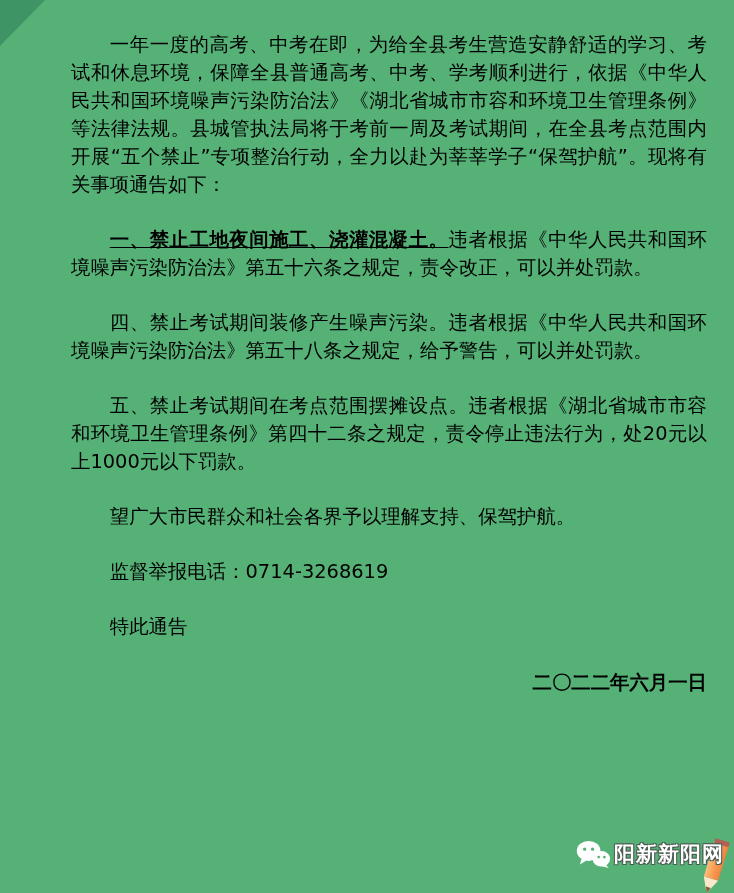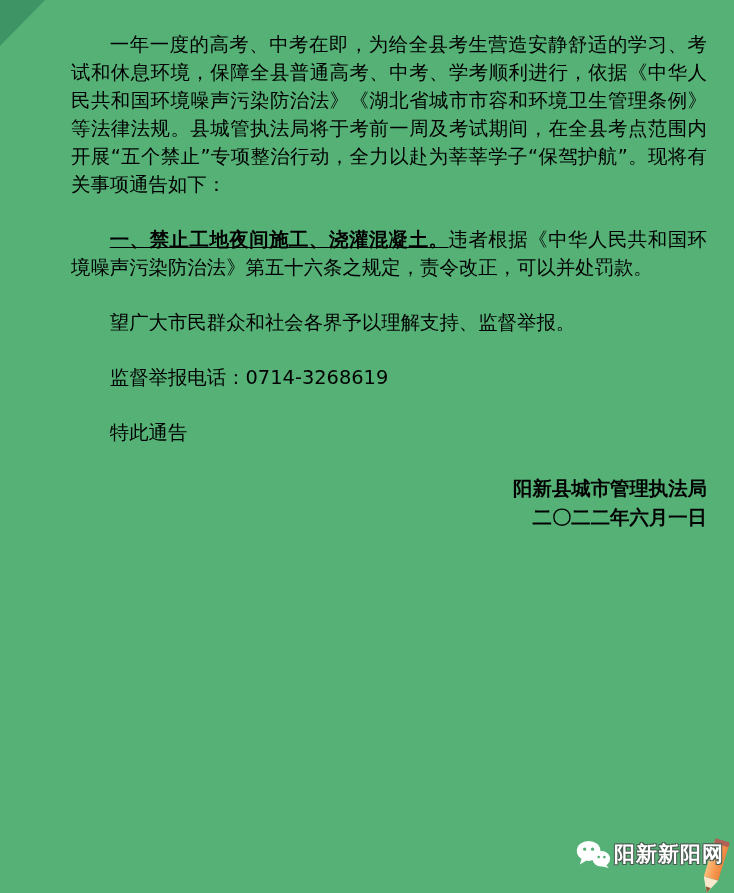--- a/index.html
+++ b/index.html
@@ -62,30 +62,31 @@
 
   <div class="corner-triangle" style="background: rgb(62, 148, 101);"></div>
 
   <div class="content">
     <p>一年一度的高考、中考在即，为给全县考生营造安静舒适的学习、考试和休息环境，保障全县普通高考、中考、学考顺利进行，依据《中华人民共和国环境噪声污染防治法》《湖北省城市市容和环境卫生管理条例》等法律法规。县城管执法局将于考前一周及考试期间，在全县考点范围内开展“五个禁止”专项整治行动，全力以赴为莘莘学子“保驾护航”。现将有关事项通告如下：</p>
 
     <p><span class="lead-bold">一、禁止工地夜间施工、浇灌混凝土。</span><span>违者根据《中华人民共和国环境噪声污染防治法》第五十六条之规定，责令改正，可以并处罚款。</span></p>
 
 
 
+    <p><span>四、禁止考试期间装修产生噪声污染。</span><span>违者根据《中华人民共和国环境噪声污染防治法》第五十八条之规定，给予警告，可以并处罚款。</span></p>
 
+    <p><span>五、禁止考试期间在考点范围摆摊设点。</span><span>违者根据《湖北省城市市容和环境卫生管理条例》第四十二条之规定，责令停止违法行为，处20元以上1000元以下罚款。</span></p>
 
-    <p>望广大市民群众和社会各界予以理解支持、监督举报。</p>
+    <p>望广大市民群众和社会各界予以理解支持、保驾护航。</p>
 
     <p><span>监督举报电话：</span><span>0714-3268619</span></p>
 
     <p>特此通告</p>
 
     <div class="signature-block">
-      <div>阳新县城市管理执法局</div>
       <div>二〇二二年六月一日</div>
     </div>
   </div>
 
   <div class="watermark">
     <span class="wx-icon">
       <svg viewBox="0 0 40 32" width="36" height="28" aria-hidden="true">
         <ellipse cx="15" cy="12.5" rx="13.5" ry="11.5" fill="#ffffff"></ellipse>
         <polygon points="7,21 5,28 13,23" fill="#ffffff"></polygon>
         <circle cx="10.5" cy="10.5" r="1.8" fill="#55b176"></circle>

